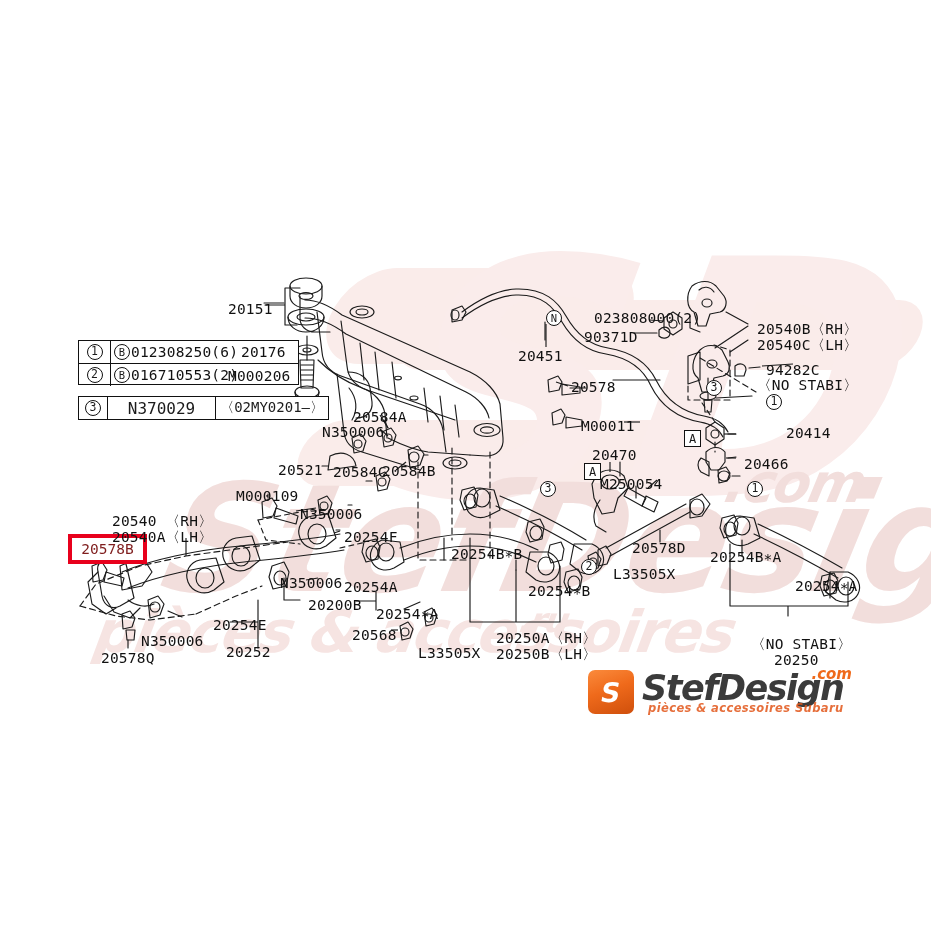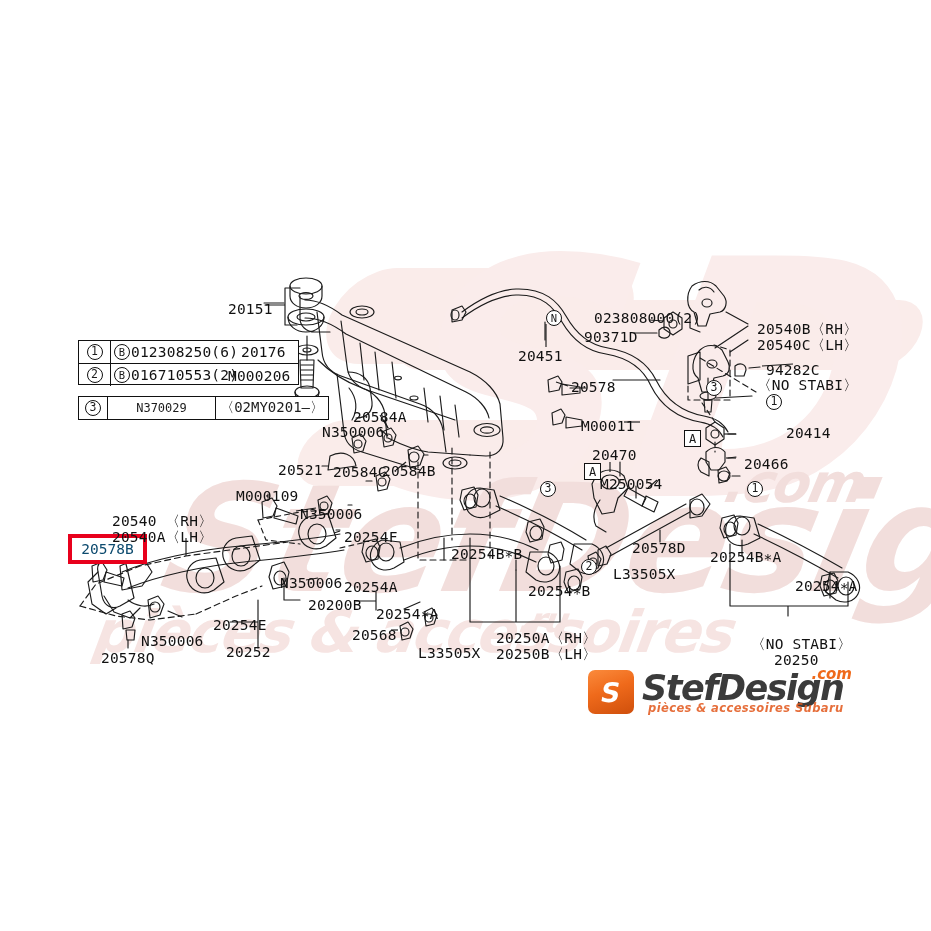--- a/index.html
+++ b/index.html
@@ -39,21 +39,21 @@
   .legendA .row{height:22px;display:flex;align-items:center;border-bottom:1.4px solid #111;}
   .legendA .row:last-child{border-bottom:none;}
   .legendA .c1{width:31px;display:flex;align-items:center;justify-content:center;
     border-right:1.4px solid #111;height:100%;}
   .legendA .c2{flex:1;display:flex;align-items:center;padding-left:3px;gap:1px;}
   .legendB{position:absolute;left:78px;top:396px;width:251px;height:24px;
     border:1.6px solid #111;box-sizing:border-box;background:#fff;display:flex;}
   .legendB .c1{width:28px;display:flex;align-items:center;justify-content:center;
     border-right:1.4px solid #111;}
   .legendB .c2{width:108px;display:flex;align-items:center;justify-content:center;
-    border-right:1.4px solid #111;font-size:12px;text-align:center;}
+    border-right:1.4px solid #111;font-size:16px;text-align:center;}
   .legendB .c3{flex:1;display:flex;align-items:center;justify-content:space-between;
     padding:0 4px;font-size:14px;}
   .circ{
     display:inline-flex;align-items:center;justify-content:center;
     width:16px;height:16px;border:1.4px solid #111;border-radius:50%;
     font-size:11.5px;line-height:1;box-sizing:border-box;background:#fff;
   }
   .circ.n{font-size:10.5px;}
   .sq{
     display:inline-flex;align-items:center;justify-content:center;
@@ -61,21 +61,21 @@
     font-size:12px;box-sizing:border-box;background:#fff;
   }
   .bubble{position:absolute;}
 
   
   .hl{
     position:absolute;left:68px;top:534px;width:79px;height:30px;
     border:4px solid #E8001C;box-sizing:border-box;background:#fff;
     display:flex;align-items:center;justify-content:center;
   }
-  .hl span{font-size:14.5px;color:#0c4a6e;}
+  .hl span{font-size:14.5px;color:#7f1d1d;}
 
   
   .logo{position:absolute;left:588px;top:668px;width:262px;height:52px;}
   .logo .mark{
     position:absolute;left:0;top:2px;width:46px;height:44px;
     background:linear-gradient(160deg,#fb8b3c 0%,#ef6a1b 45%,#cf4f0c 100%);
     border-radius:7px;display:flex;align-items:center;justify-content:center;
   }
   .logo .mark i{
     font-style:normal;color:#fff;font-weight:bold;font-size:27px;

